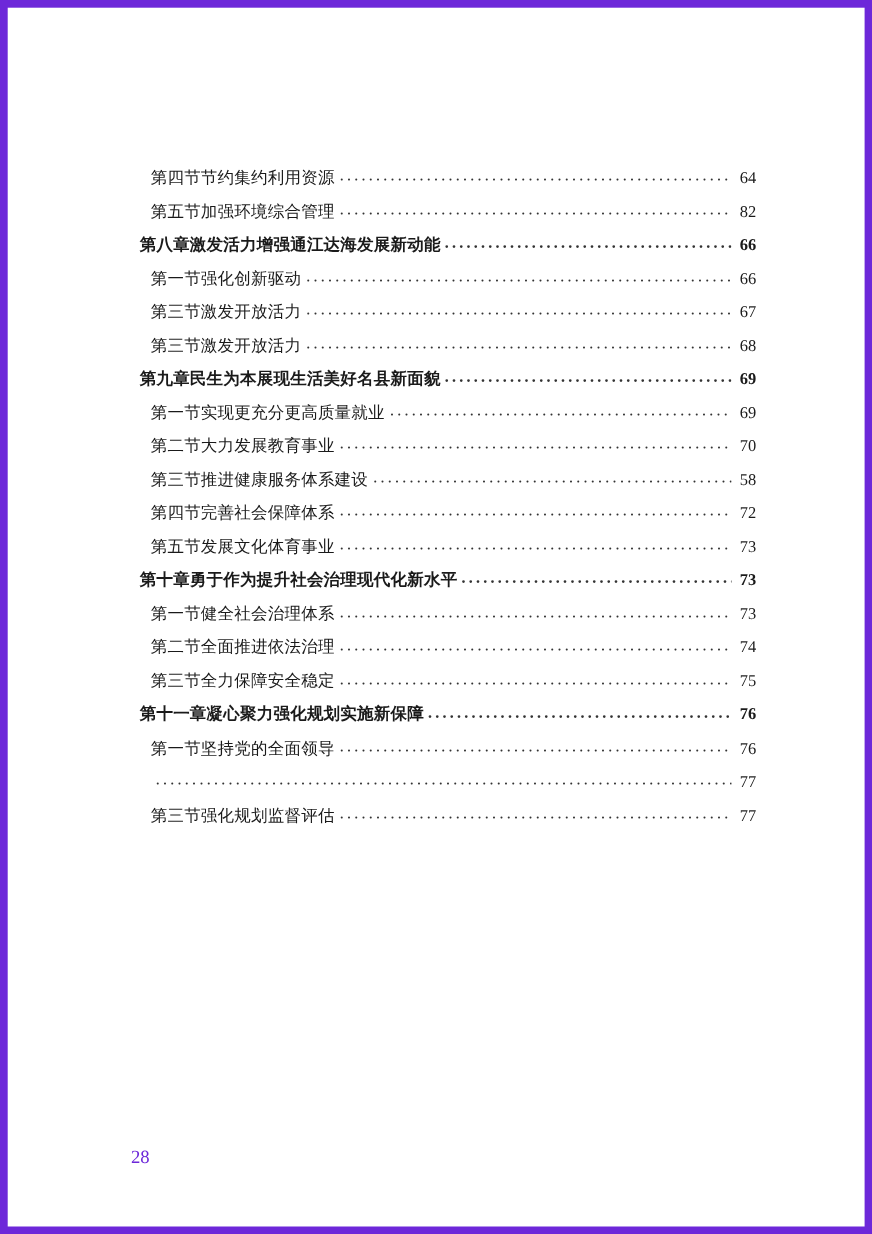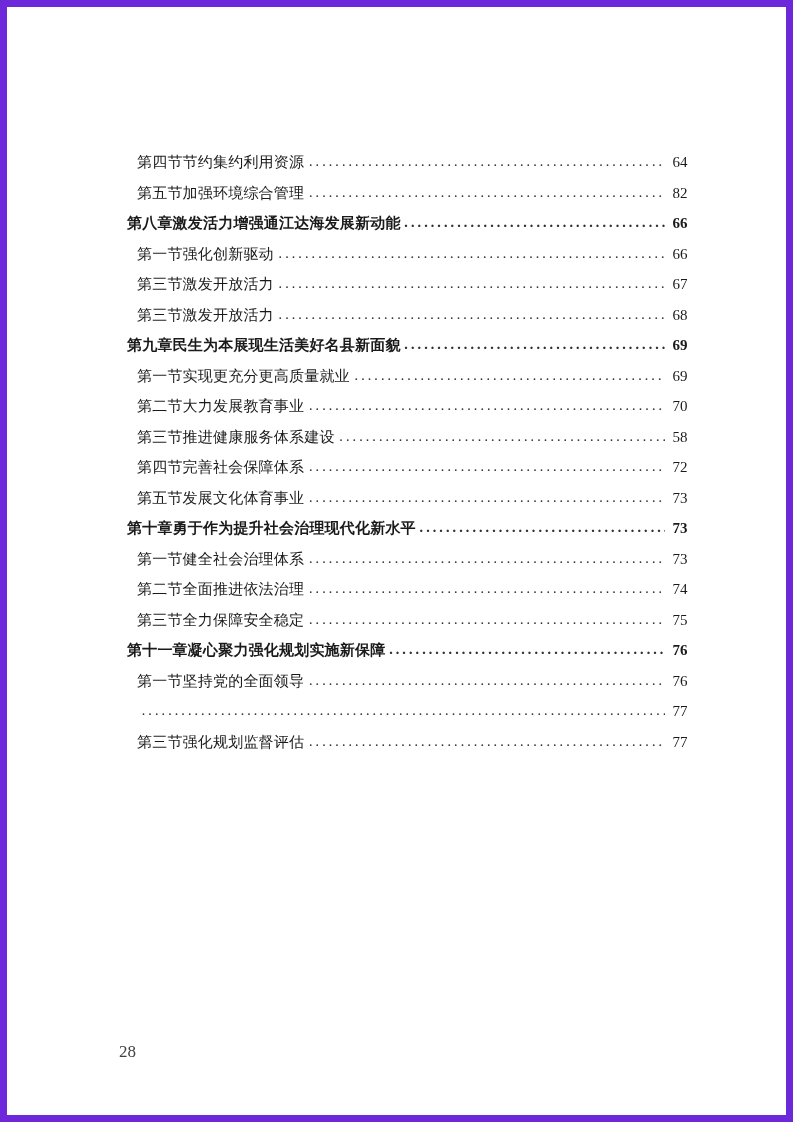--- a/index.html
+++ b/index.html
@@ -78,21 +78,21 @@
     margin-left: 22px;
     font-weight: normal;
   }
   .lvl2 .leader { margin-left: 4px; }
   .page-number {
     position: absolute;
     left: 112px;
     top: 1035px;
     font-size: 17px;
     font-family: "Liberation Serif", "DejaVu Serif", serif;
-    color: #404040;
+    color: #6d28d9;
   }
 </style>
 </head>
 <body>
 
 <div class="page">
   <div class="toc" id="toc">
       <div class="toc-row lvl2">
         <span class="title">第四节节约集约利用资源</span>
         <span class="leader"></span>

